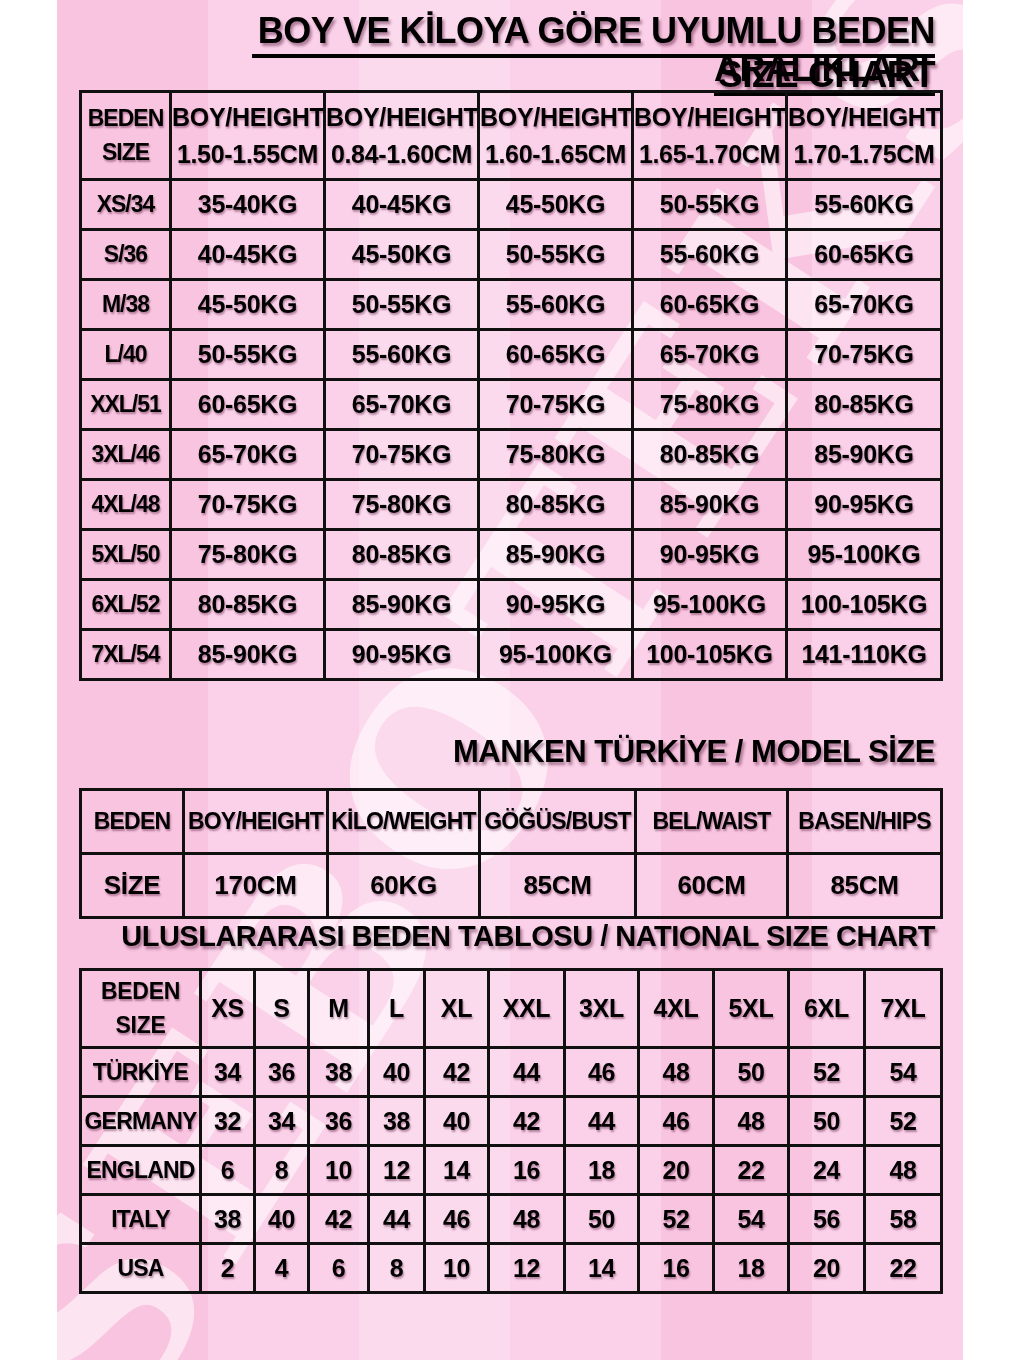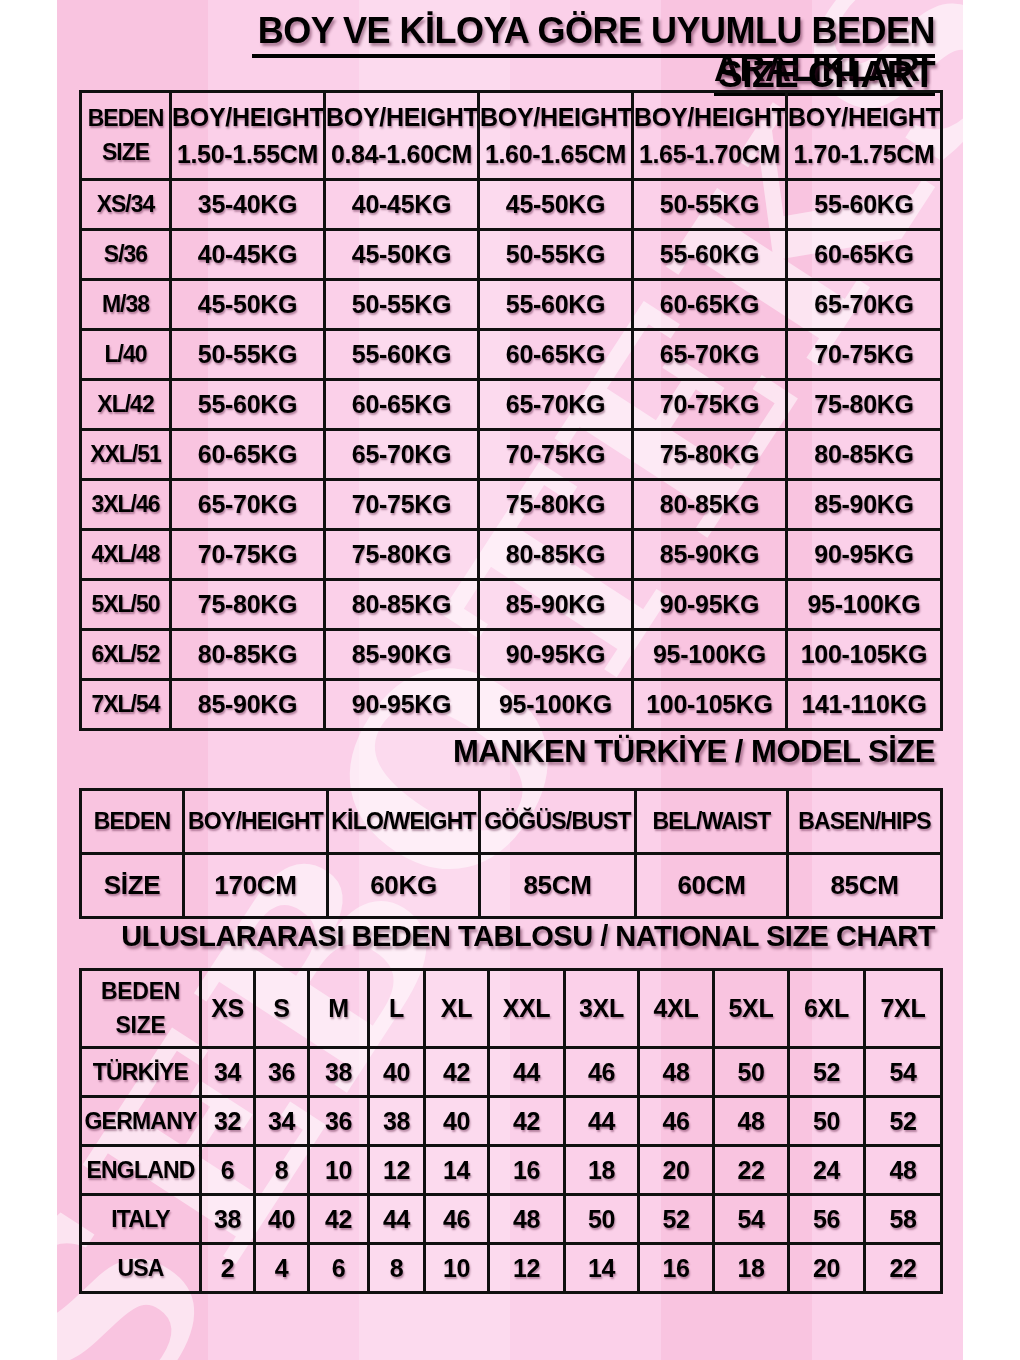--- a/index.html
+++ b/index.html
@@ -141,28 +141,20 @@
           <td>60-65KG</td>
           <td>65-70KG</td>
         </tr>
         <tr>
           <td class="size-col">L/40</td>
           <td>50-55KG</td>
           <td>55-60KG</td>
           <td>60-65KG</td>
           <td>65-70KG</td>
           <td>70-75KG</td>
-        </tr>
-        <tr>
-          <td class="size-col">XL/42</td>
-          <td>55-60KG</td>
-          <td>60-65KG</td>
-          <td>65-70KG</td>
-          <td>70-75KG</td>
-          <td>75-80KG</td>
         </tr>
         <tr>
           <td class="size-col">XXL/51</td>
           <td>60-65KG</td>
           <td>65-70KG</td>
           <td>70-75KG</td>
           <td>75-80KG</td>
           <td>80-85KG</td>
         </tr>
         <tr>

